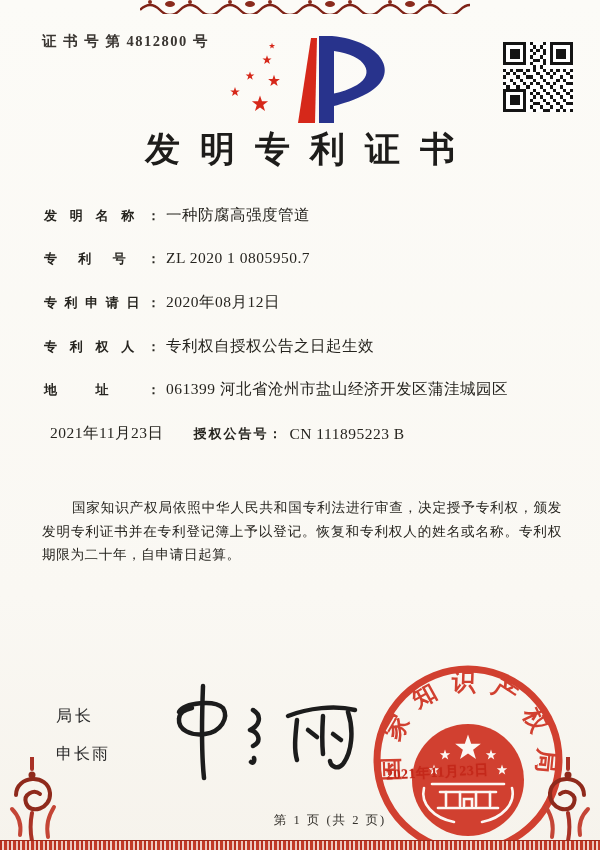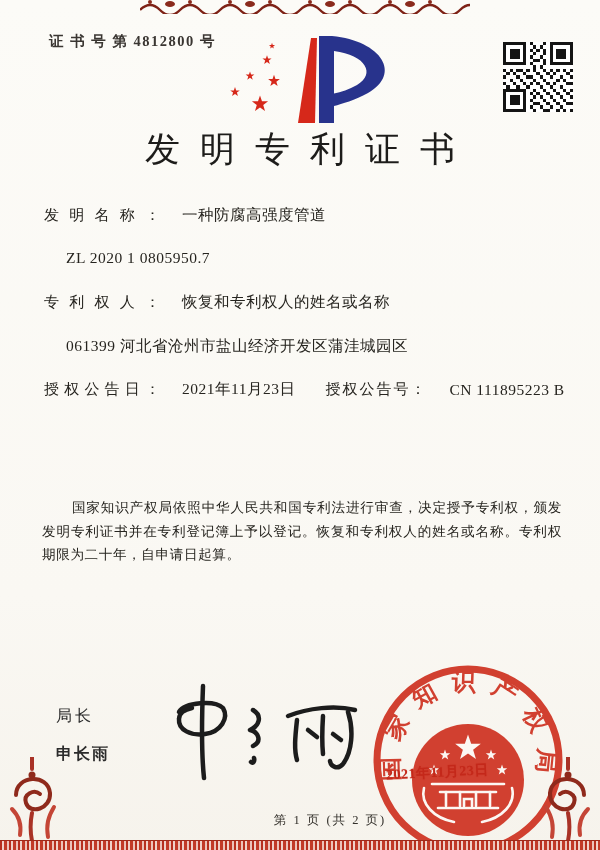--- a/index.html
+++ b/index.html
@@ -6,46 +6,46 @@
   body { background:#e8e6e1; font-family:"Liberation Serif", serif; }
   .page {
     position:relative; width:600px; height:850px; margin:0 auto;
     background:linear-gradient(180deg,#fcfbf7 0%, #faf8f3 70%, #f6f3ec 100%);
     overflow:hidden; color:#2b2b2b;
   }
   
   .ornament-top { position:absolute; left:140px; top:-2px; width:330px; height:16px; }
   
   .cert-no { position:absolute; left:42px; top:32px; font-size:14.5px; font-weight:600;
-             letter-spacing:1.5px; color:#3a3632;margin-left:7px; }
+             letter-spacing:1.5px; color:#3a3632; }
   
   .logo { position:absolute; left:210px; top:28px; width:210px; height:100px; }
   
   .qr { position:absolute; left:503px; top:42px; width:70px; height:70px; }
   
   .title { position:absolute; left:0; top:126px; width:100%; text-align:center; }
-  .title span { font-size:35px; font-weight:normal; letter-spacing:20px; margin-right:-20px;
+  .title span { font-size:35px; font-weight:bold; letter-spacing:20px; margin-right:-20px;
                 color:#1d1c1a; }
   
   .fields { position:absolute; left:44px; top:205px; width:520px; }
   .frow { display:flex; align-items:baseline; height:43.5px; }
-  .flabel { display:inline-block; width:116px; font-size:15px; font-weight:400;
+  .flabel { display:inline-block; width:116px; font-size:13px; font-weight:700;
             text-align:justify; text-align-last:justify; color:#26241f; flex:0 0 116px; }
-  .fvalue { font-size:15.5px; margin-left:22px; color:#26241f; letter-spacing:0.5px; white-space:nowrap; }
+  .fvalue { font-size:15.5px; margin-left:6px; color:#26241f; letter-spacing:0.5px; white-space:nowrap; }
   .grant-row { display:flex; align-items:baseline; height:43.5px; }
   .grant-row .second { margin-left:30px; display:flex; align-items:flex-end; }
   .grant-row .second .flabel { width:auto; flex:0 0 auto; letter-spacing:2px; }
   
   .paras { position:absolute; left:42px; top:496px; width:520px; }
   .paras p { font-size:13.6px; line-height:1.74; text-indent:2.2em; letter-spacing:0.6px;
              color:#26241f; text-align:justify; }
   
   .officer { position:absolute; left:56px; top:706px; }
   .officer .otitle { font-size:16px; font-weight:400; letter-spacing:3px; }
-  .officer .oname  { font-size:16px; font-weight:700; letter-spacing:2px; margin-top:17px; }
+  .officer .oname  { font-size:16px; font-weight:400; letter-spacing:2px; margin-top:17px; }
   .signature { position:absolute; left:145px; top:678px; width:235px; height:110px; }
   
   .seal { position:absolute; left:368px; top:660px; width:200px; height:200px; opacity:0.93; }
   .seal-date { position:absolute; left:386px; top:762px; width:170px; font-size:14px;
                font-weight:bold; color:#c4281a; letter-spacing:0.5px; transform:rotate(-3deg);
                text-shadow:0 0 1px rgba(196,40,26,.4); }
   
   .footer { position:absolute; left:0; top:812px; width:100%; text-align:center;
             font-size:12.5px; letter-spacing:2px; color:#33302b;margin-left:30px; }
   
@@ -142,31 +142,36 @@
   <div class="title">
     <span>发明专利证书</span>
   </div>
 
   <div class="fields">
     <div class="frow">
       <span class="flabel">发明名称：</span>
       <span class="fvalue">一种防腐高强度管道</span>
     </div>
     <div class="frow">
+      <span class="flabel">专利号：</span>
       <span class="fvalue">ZL 2020 1 0805950.7</span>
     </div>
     <div class="frow">
+      <span class="flabel">专利申请日：</span>
+      <span class="fvalue">2020年08月12日</span>
+    </div>
+    <div class="frow">
       <span class="flabel">专利权人：</span>
-      <span class="fvalue">恢复和专利权人的姓名或名称</span>
-    </div>
-    <div class="frow">
+      <span class="fvalue">专利权自授权公告之日起生效</span>
+    </div>
+    <div class="frow">
+      <span class="flabel">地址：</span>
       <span class="fvalue">061399 河北省沧州市盐山经济开发区蒲洼城园区</span>
     </div>
     <div class="grant-row">
-      <span class="flabel">授权公告日：</span>
       <span class="fvalue">2021年11月23日</span>
       <span class="second">
         <span class="flabel">授权公告号：</span>
         <span class="fvalue">CN 111895223 B</span>
       </span>
     </div>
   </div>
 
   <div class="paras">
     <p>国家知识产权局依照中华人民共和国专利法进行审查，决定授予专利权，颁发发明专利证书并在专利登记簿上予以登记。恢复和专利权人的姓名或名称。专利权期限为二十年，自申请日起算。</p>

